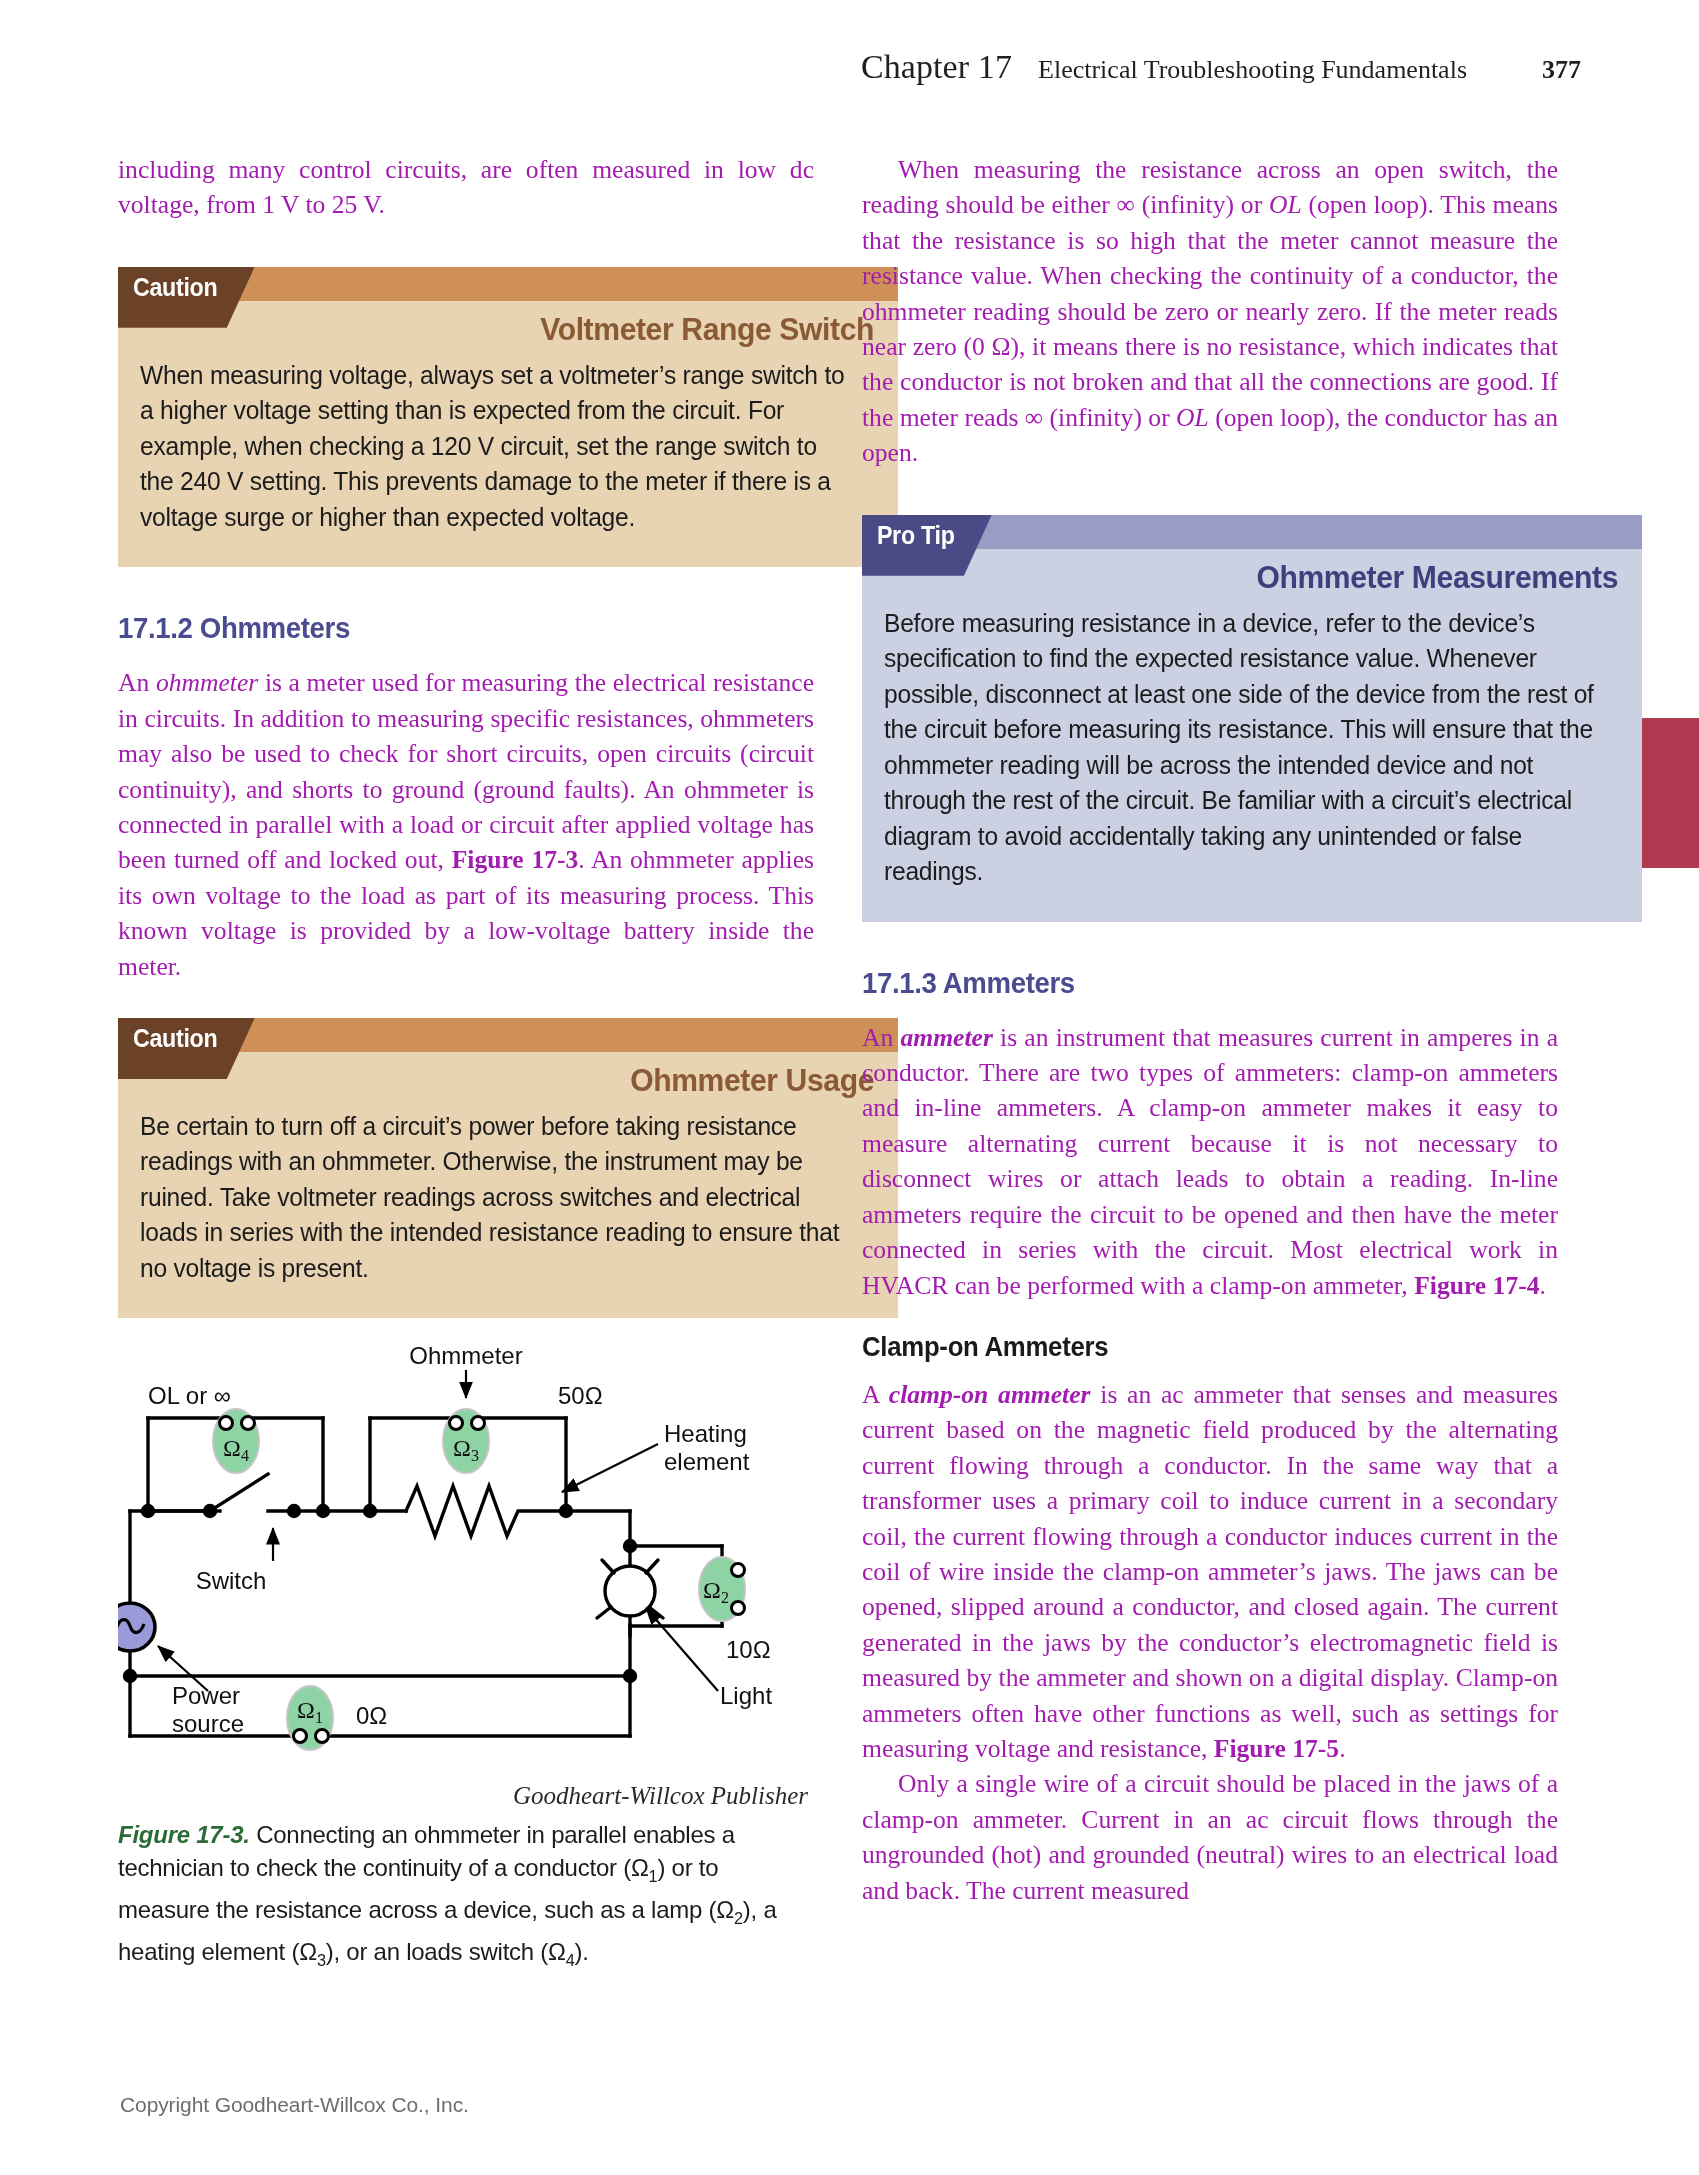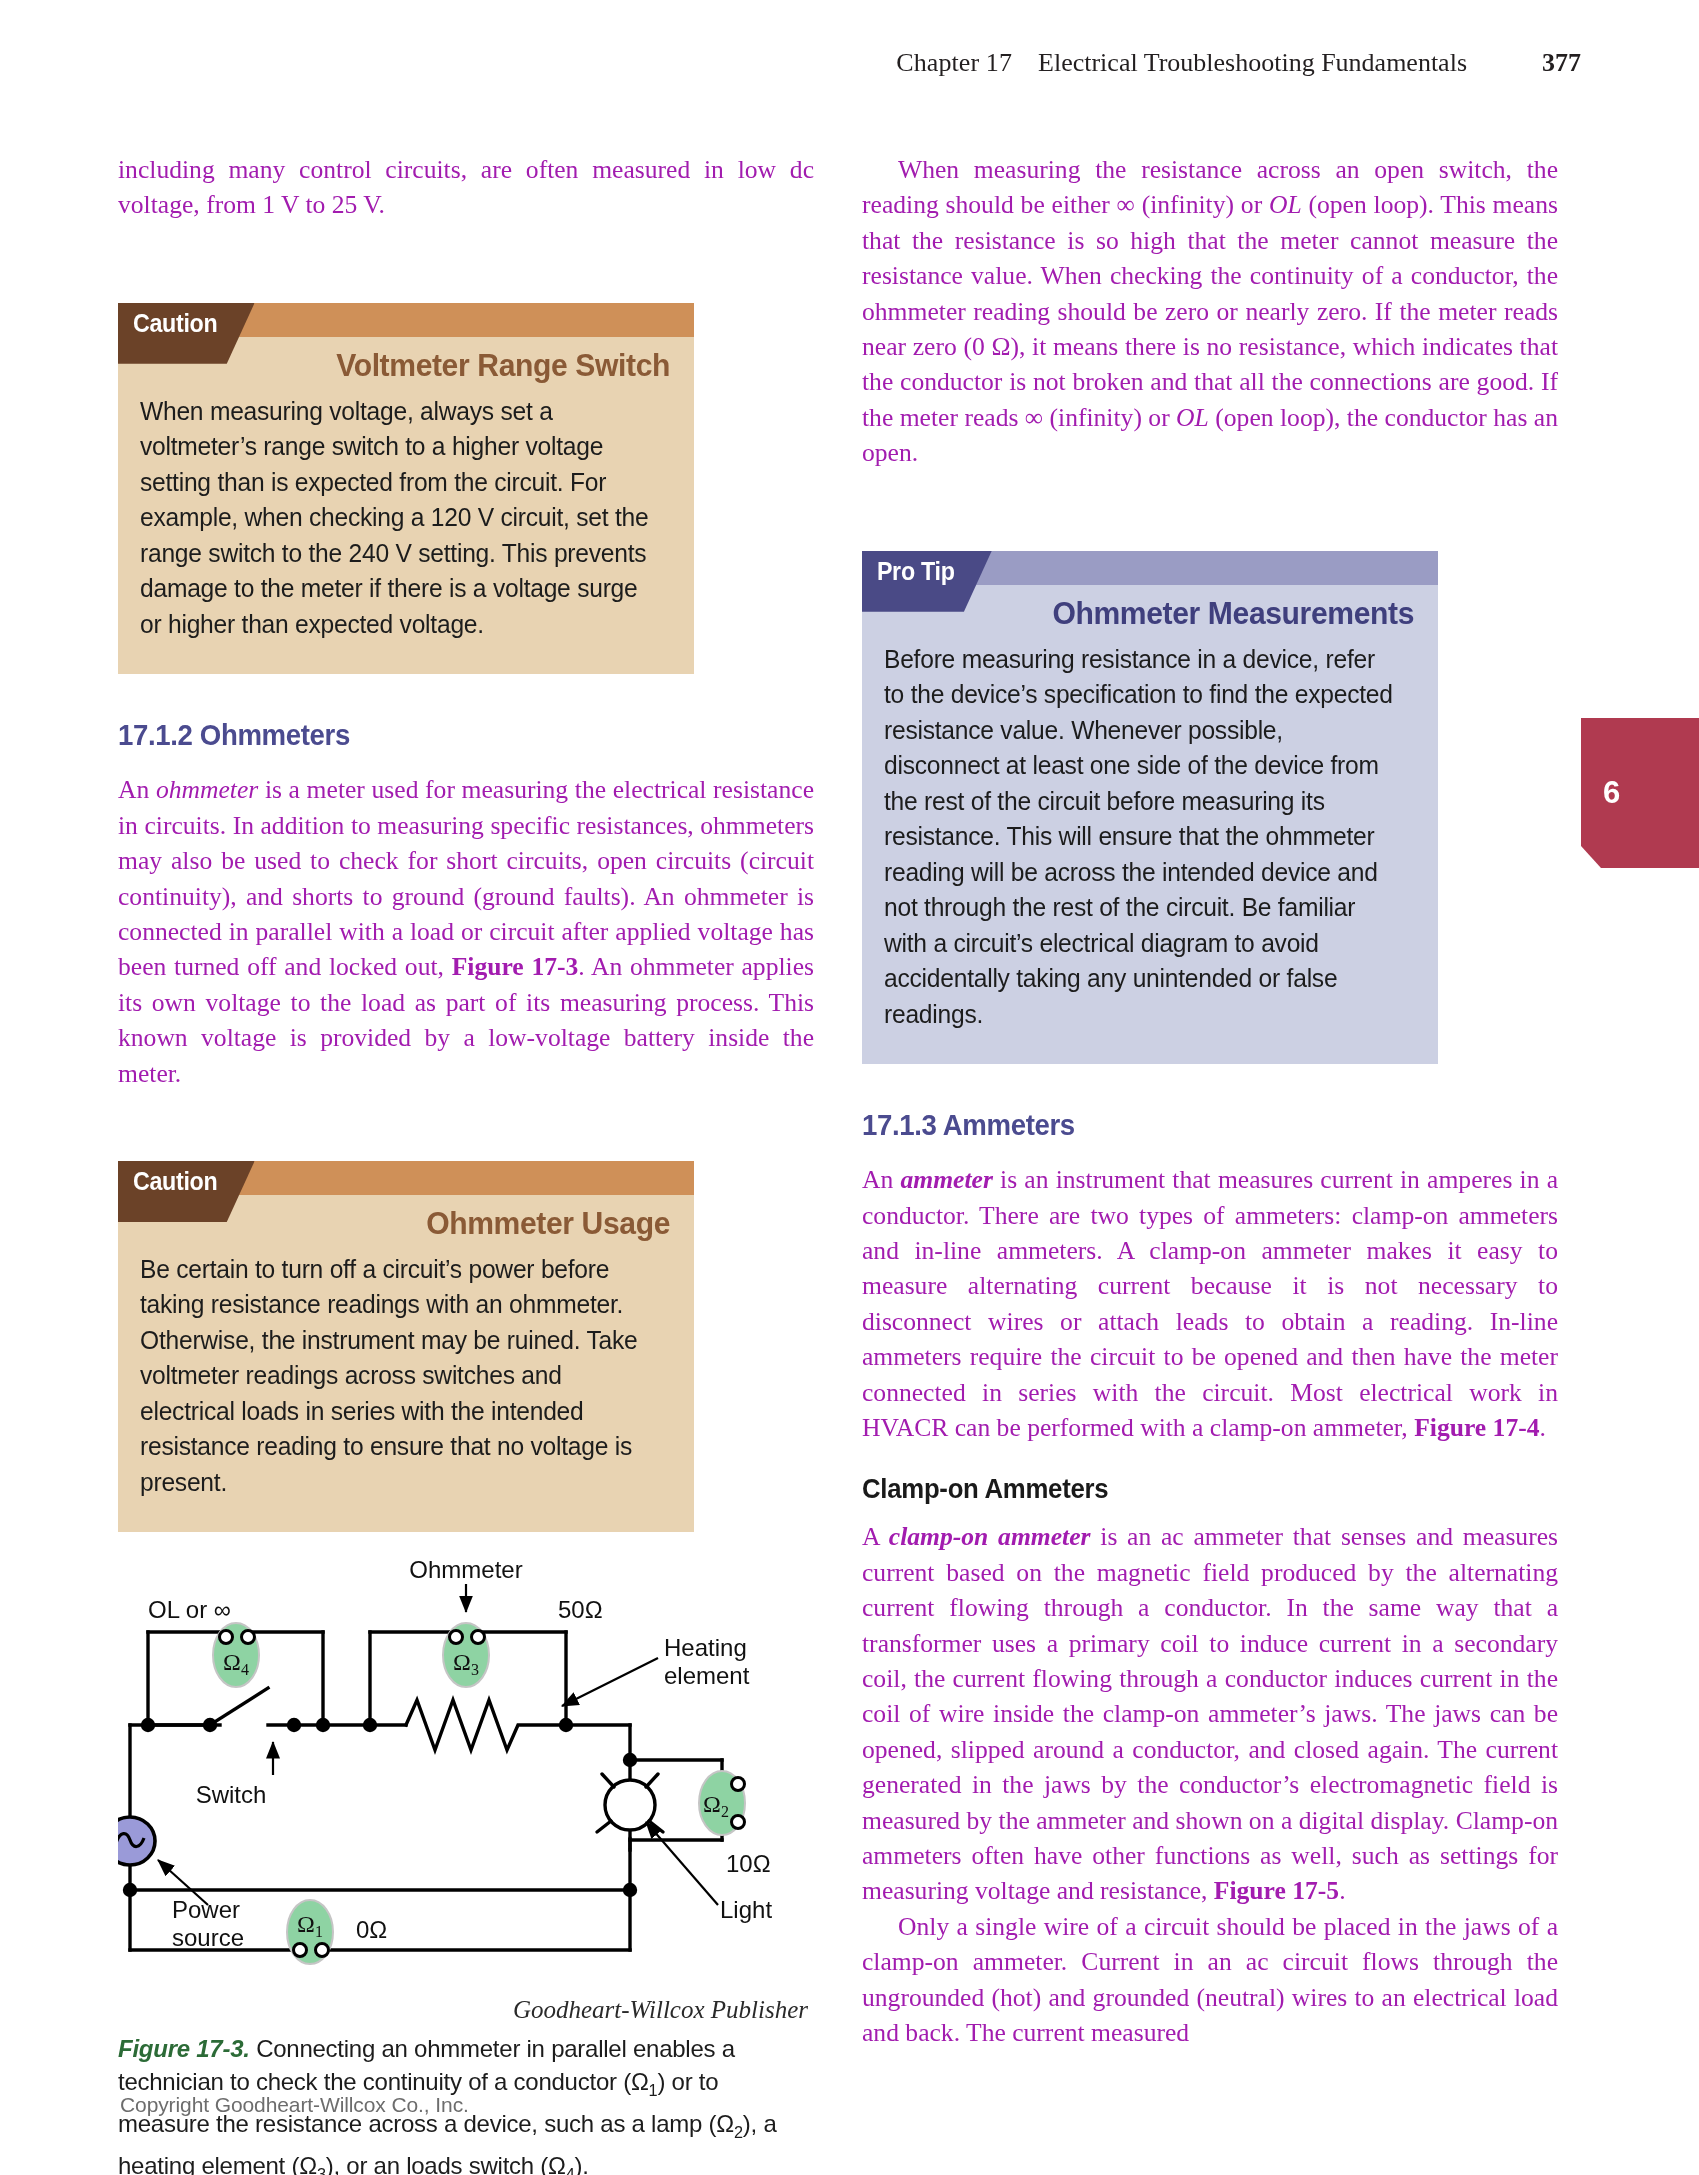--- a/index.html
+++ b/index.html
@@ -27,21 +27,21 @@
     top: 48px;
     left: 120px;
     right: 118px;
     height: 34px;
     display: flex;
     align-items: baseline;
     justify-content: flex-end;
     font-family: "Liberation Serif", serif;
   }
   .rh-chapter {
-    font-size: 26px;
+    font-size: 34px;
     color: #231f20;
     letter-spacing: 0.1px;
   }
   .rh-title {
     font-size: 26px;
     color: #231f20;
     margin-left: 26px;
   }
   .rh-pageno {
     font-size: 26px;
@@ -94,23 +94,22 @@
     font-weight: bold;
     color: #1a1a1a;
     letter-spacing: -0.3px;
     transform: scaleX(0.92);
     transform-origin: left center;
   }
 
   
   .callout {
     position: relative;
-    width: 576px;
+    width: 780px;
     box-sizing: border-box;
-    margin-top: 36px;
   }
   .callout-bar {
     position: relative;
     height: 34px;
     width: 100%;
   }
   .callout .tab {
     position: absolute;
     left: 0;
     top: 0;

